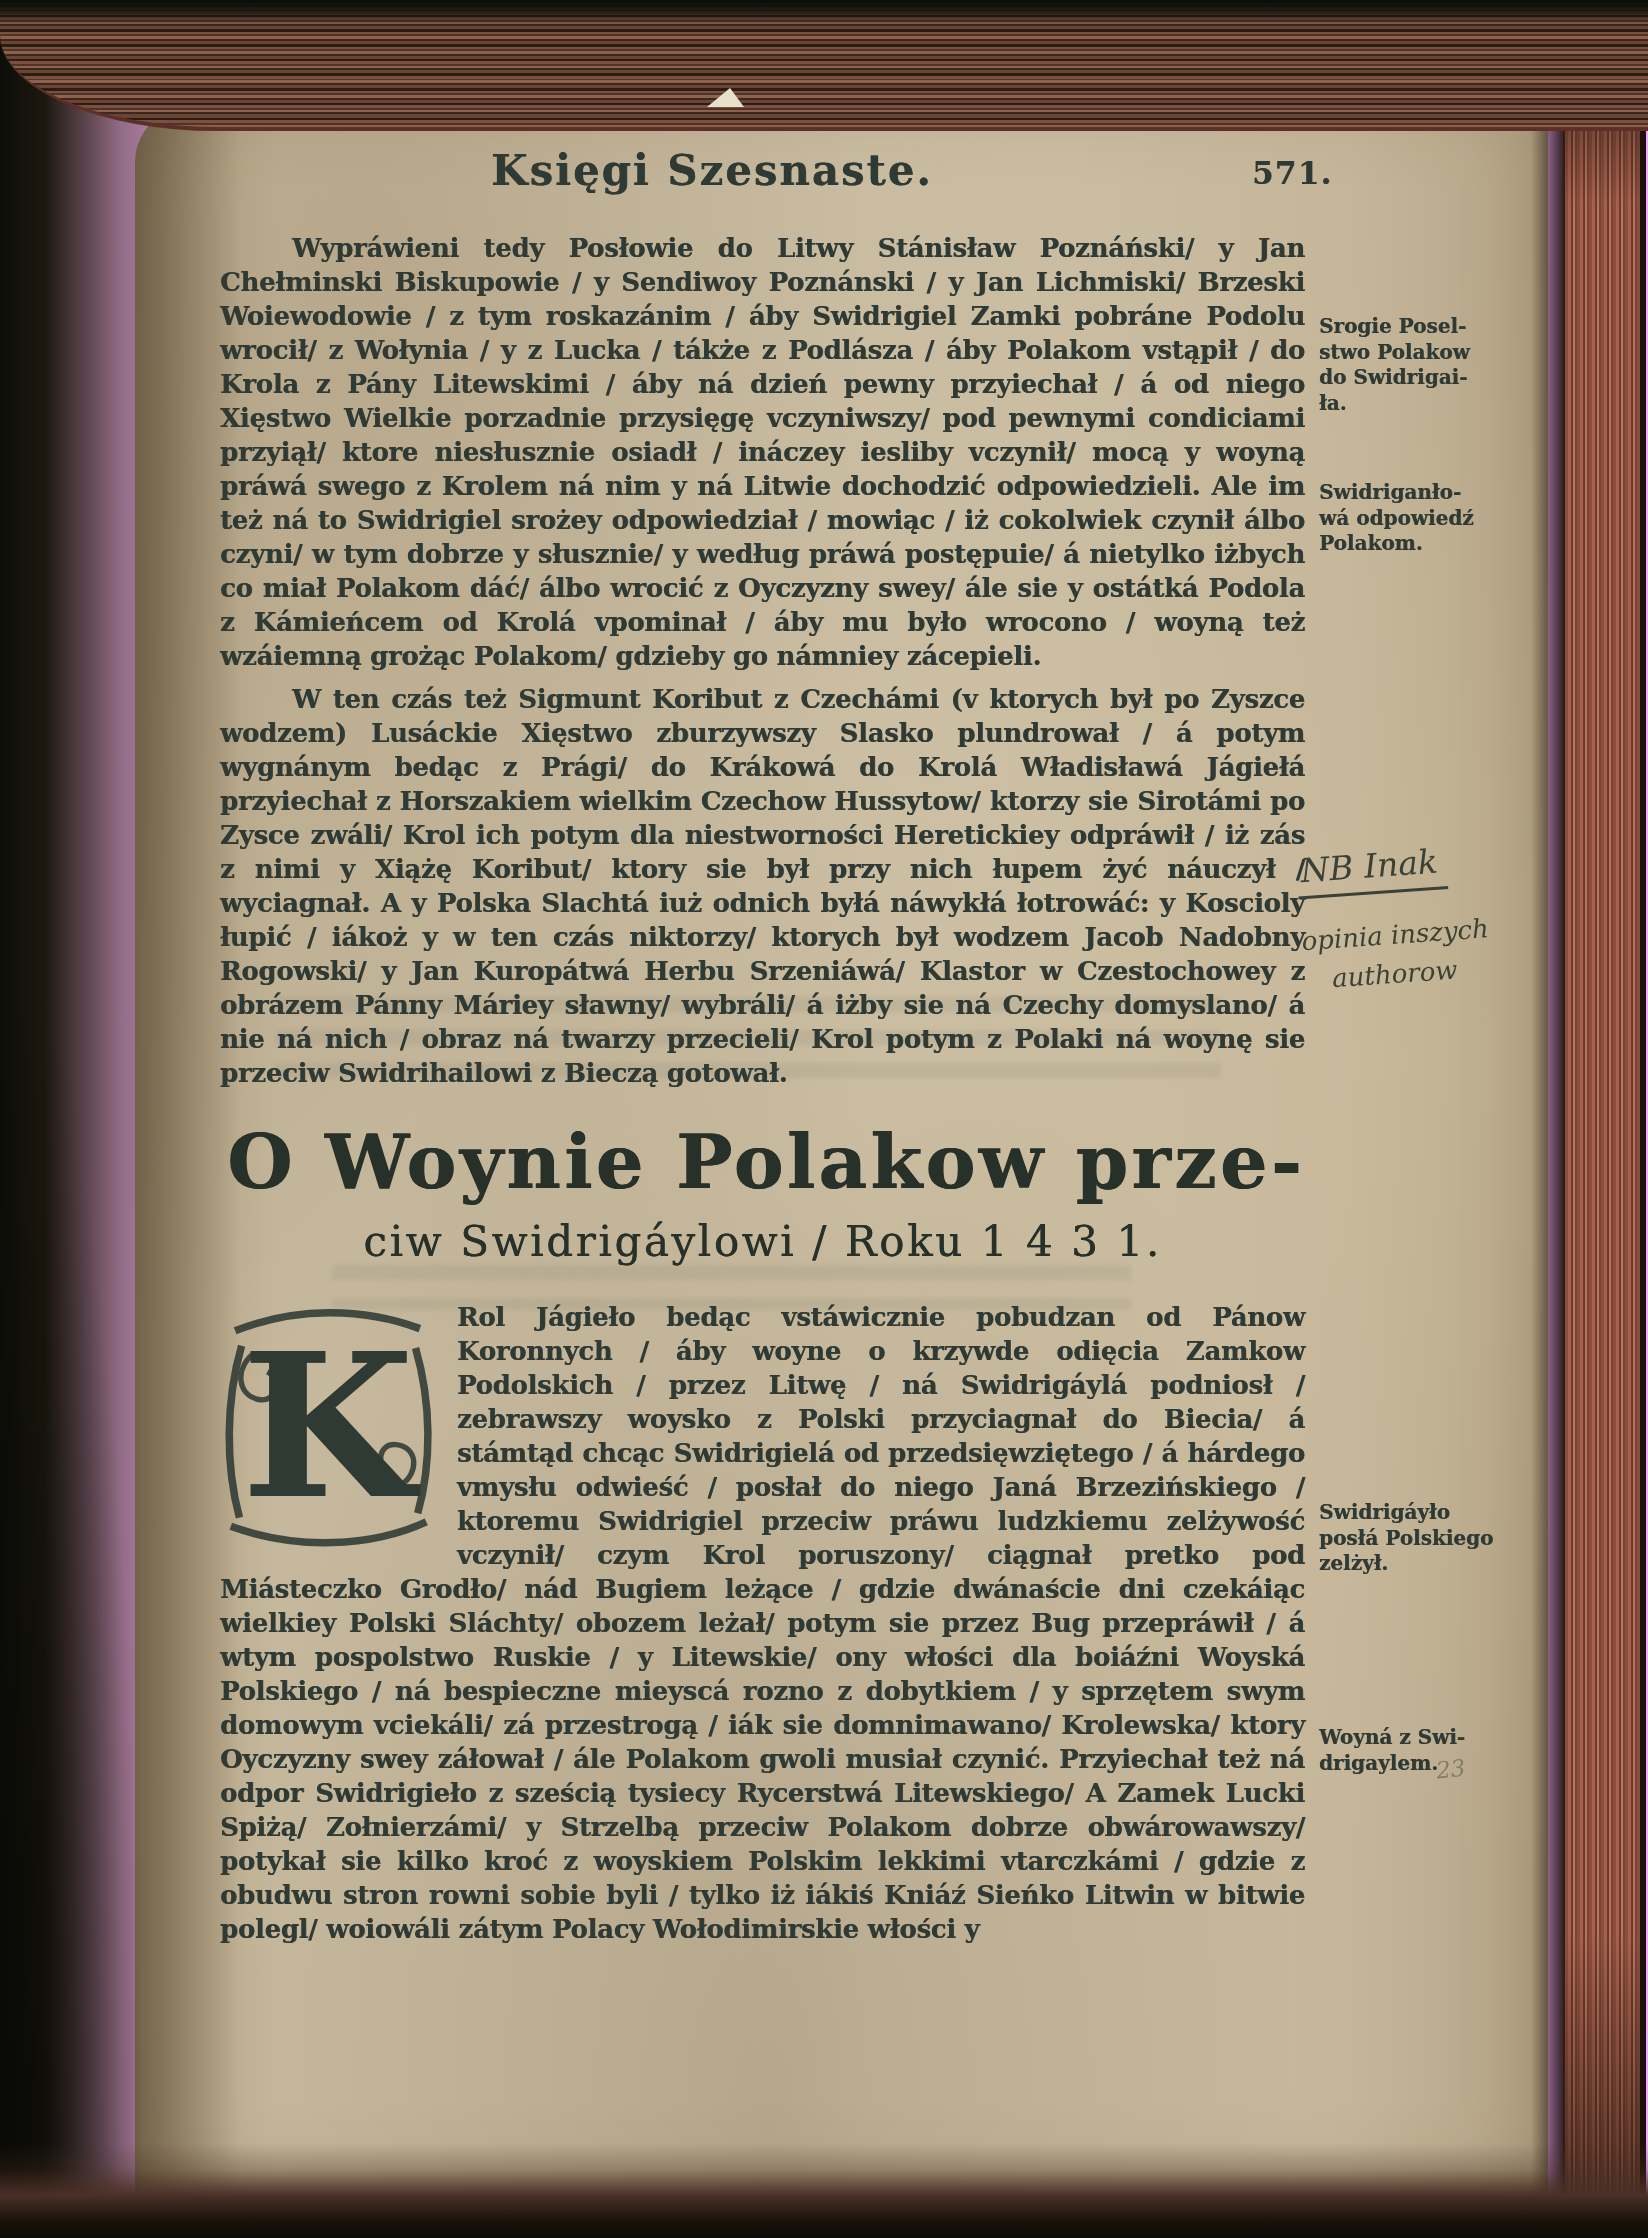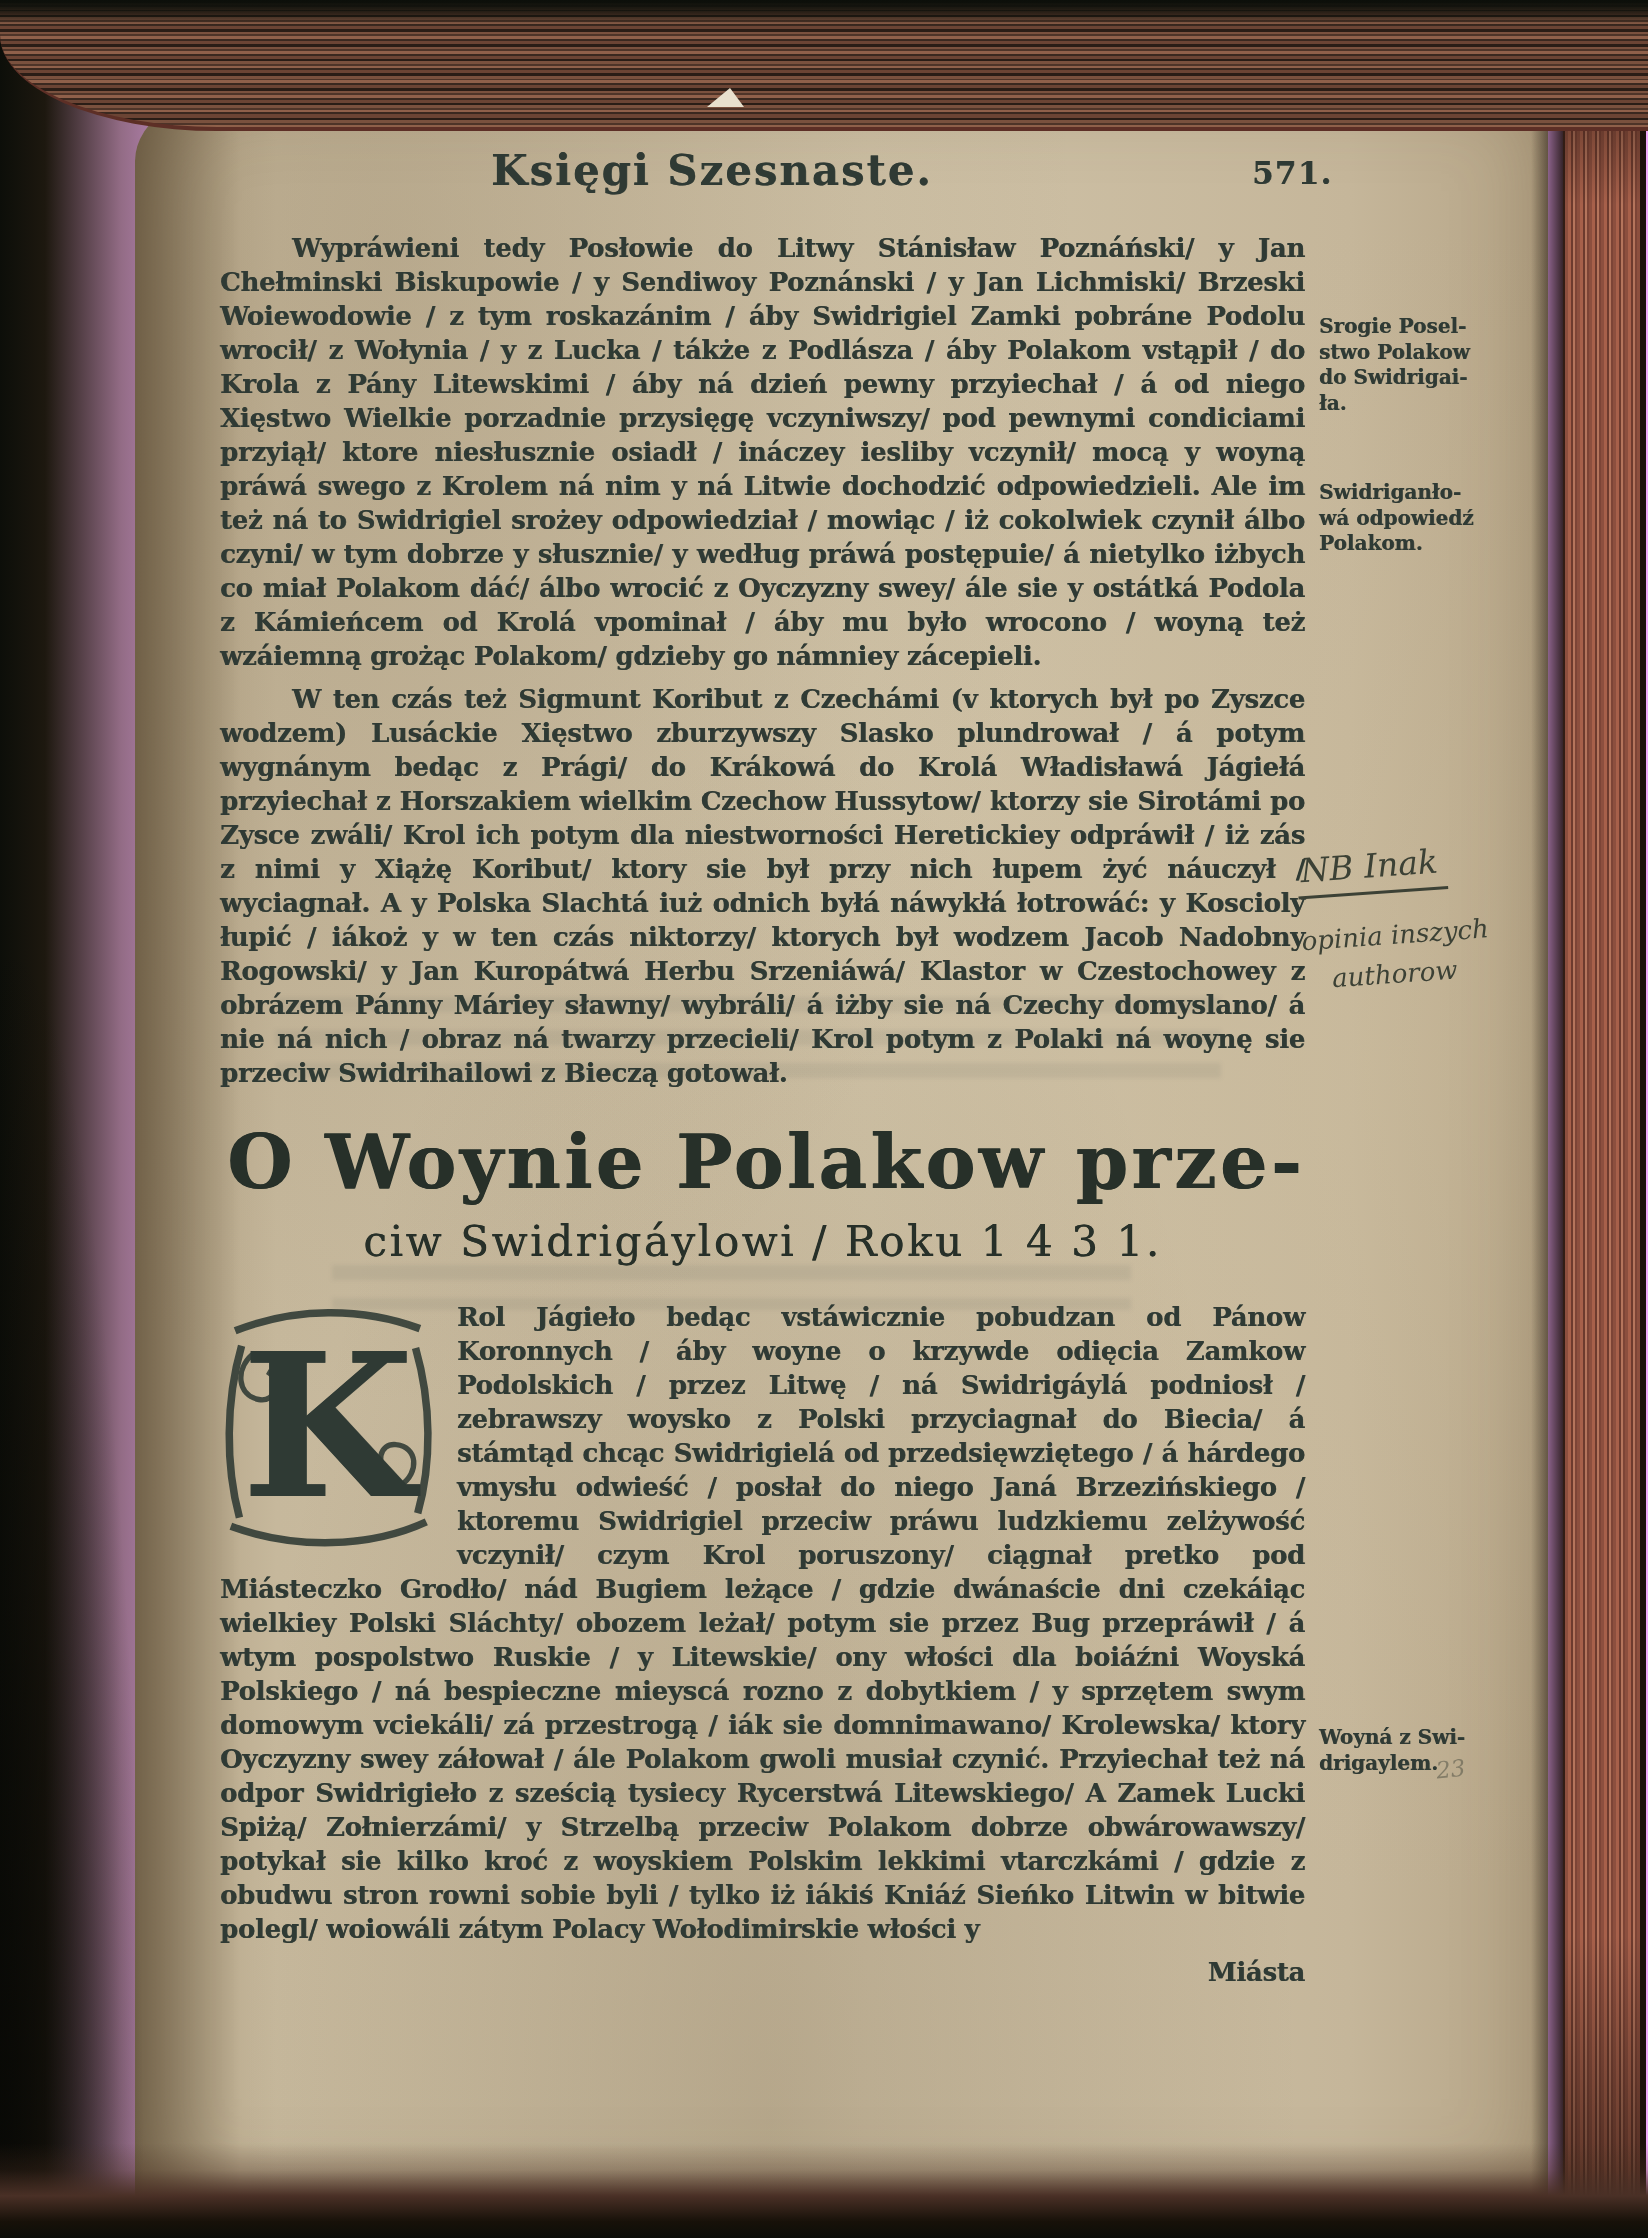--- a/index.html
+++ b/index.html
@@ -169,30 +169,32 @@
             <path d="M20,38 C5,90 5,150 18,198"></path>
             <path d="M182,40 C197,92 197,148 184,194"></path>
             <path d="M30,46 C14,60 16,84 36,88 C52,91 58,70 44,62" stroke-width="5"></path>
             <path d="M168,168 C186,156 184,132 164,130 C148,128 144,150 158,156" stroke-width="5"></path>
           </g>
           <text x="100" y="178" text-anchor="middle" font-size="185" font-weight="bold" font-family="DejaVu Serif, Liberation Serif, serif" fill="#2f3a34">K</text>
         </svg>
       </span><span>Rol Jágieło bedąc vstáwicznie pobudzan od Pánow Koronnych / áby woyne o krzywde odięcia Zamkow Podolskich / przez Litwę / ná Swidrigáylá podniosł / zebrawszy woysko z Polski przyciagnał do Biecia/ á stámtąd chcąc Swidrigielá od przedsięwziętego / á hárdego vmysłu odwieść / posłał do niego Janá Brzezińskiego / ktoremu Swidrigiel przeciw práwu ludzkiemu zelżywość vczynił/ czym Krol poruszony/ ciągnał pretko pod Miásteczko Grodło/ nád Bugiem leżące / gdzie dwánaście dni czekáiąc wielkiey Polski Sláchty/ obozem leżał/ potym sie przez Bug przepráwił / á wtym pospolstwo Ruskie / y Litewskie/ ony włości dla boiáźni Woyská Polskiego / ná bespieczne mieyscá rozno z dobytkiem / y sprzętem swym domowym vciekáli/ zá przestrogą / iák sie domnimawano/ Krolewska/ ktory Oyczyzny swey záłował / ále Polakom gwoli musiał czynić. Przyiechał też ná odpor Swidrigieło z sześcią tysiecy Rycerstwá Litewskiego/ A Zamek Lucki Spiżą/ Zołnierzámi/ y Strzelbą przeciw Polakom dobrze obwárowawszy/ potykał sie kilko kroć z woyskiem Polskim lekkimi vtarczkámi / gdzie z obudwu stron rowni sobie byli / tylko iż iákiś Kniáź Sieńko Litwin w bitwie polegl/ woiowáli zátym Polacy Wołodimirskie włości y</span>
     </p>
 
-    <p class="catchword">Miásta</p>
   </div>
 
   <div class="mnote mn1 ink">Srogie Posel-
 stwo Polakow
 do Swidrigai-
 ła.</div>
   <div class="mnote mn2 ink">Swidriganło-
 wá odpowiedź
 Polakom.</div>
+  <div class="mnote mn3 ink">Swidrigáyło
+posłá Polskiego
+zelżył.</div>
   <div class="mnote mn4 ink">Woyná z Swi-
 drigaylem.</div>
 
   <div class="handnote">
     <span class="h1">NB Inak</span>
     <span class="h2">opinia inszych</span>
     <span class="h3">authorow</span>
   </div>
   <span class="handmark">23</span>
 

